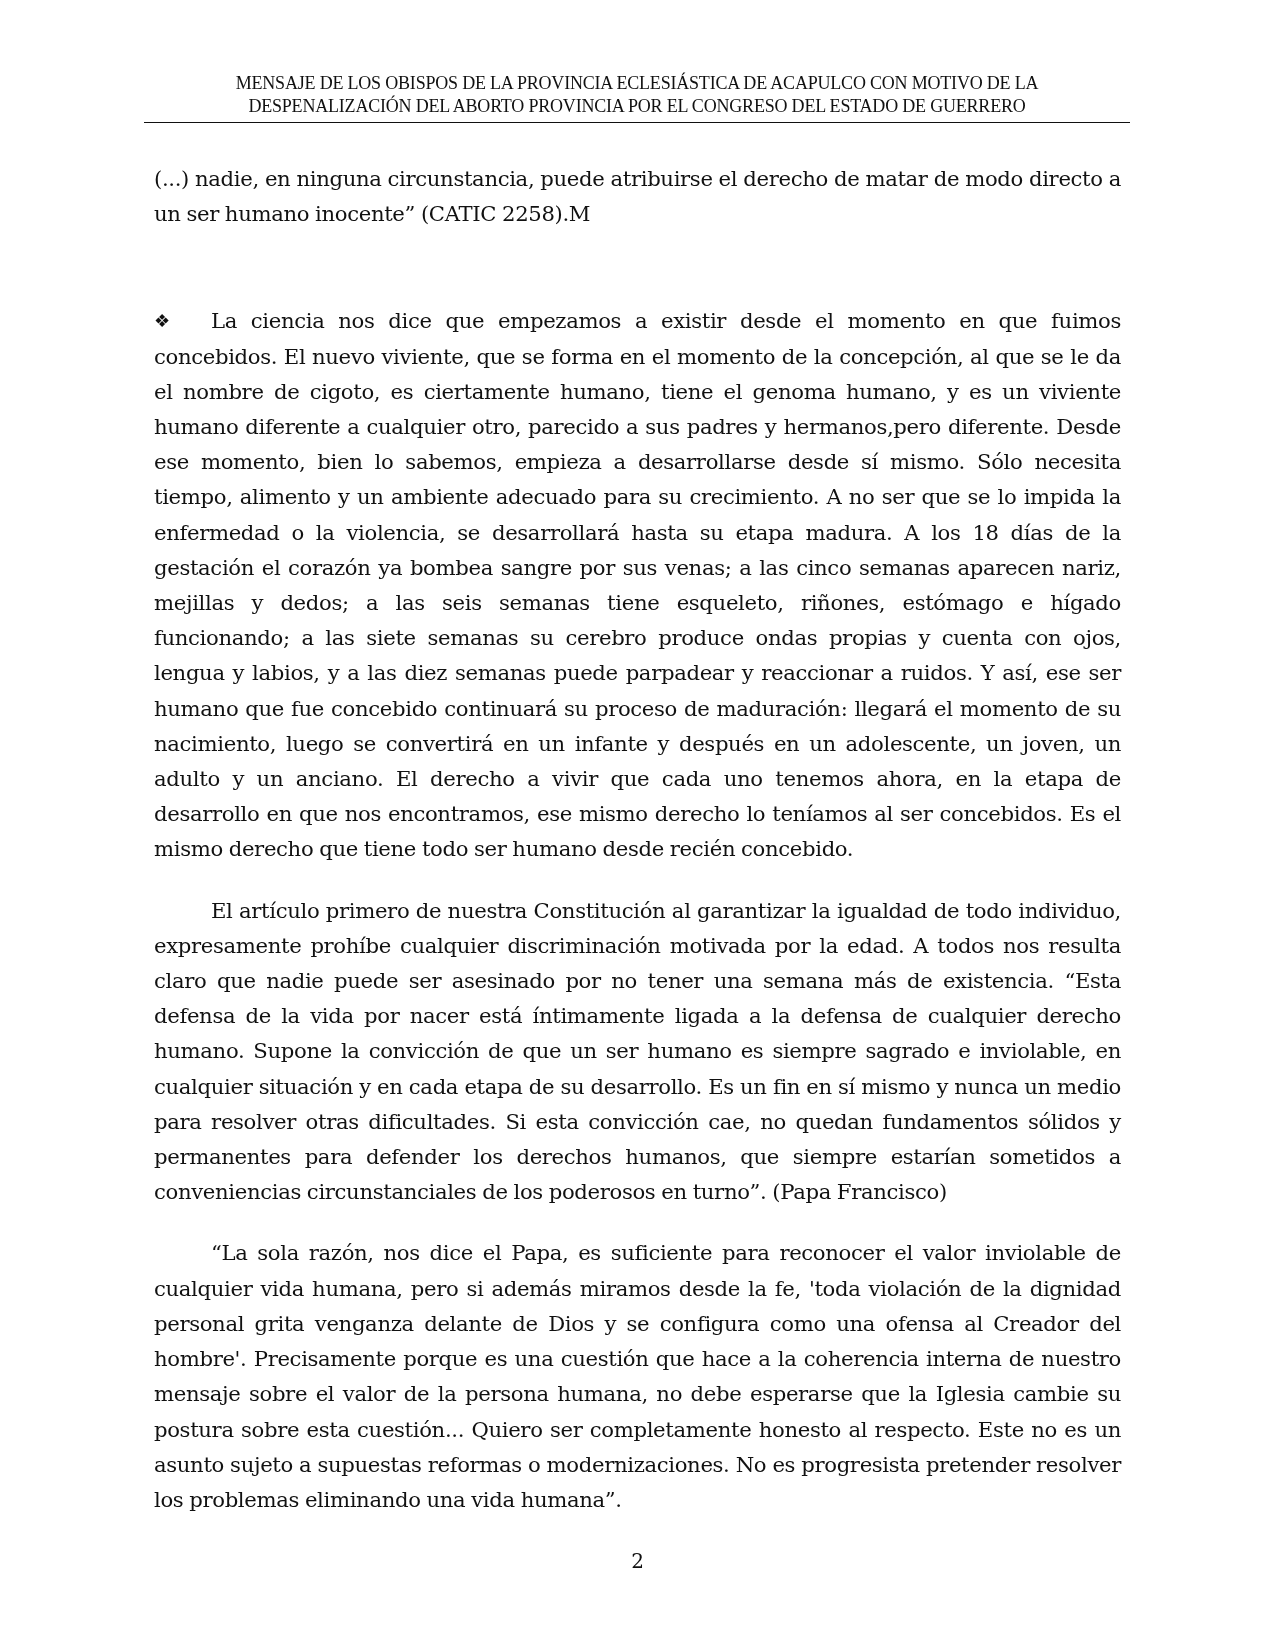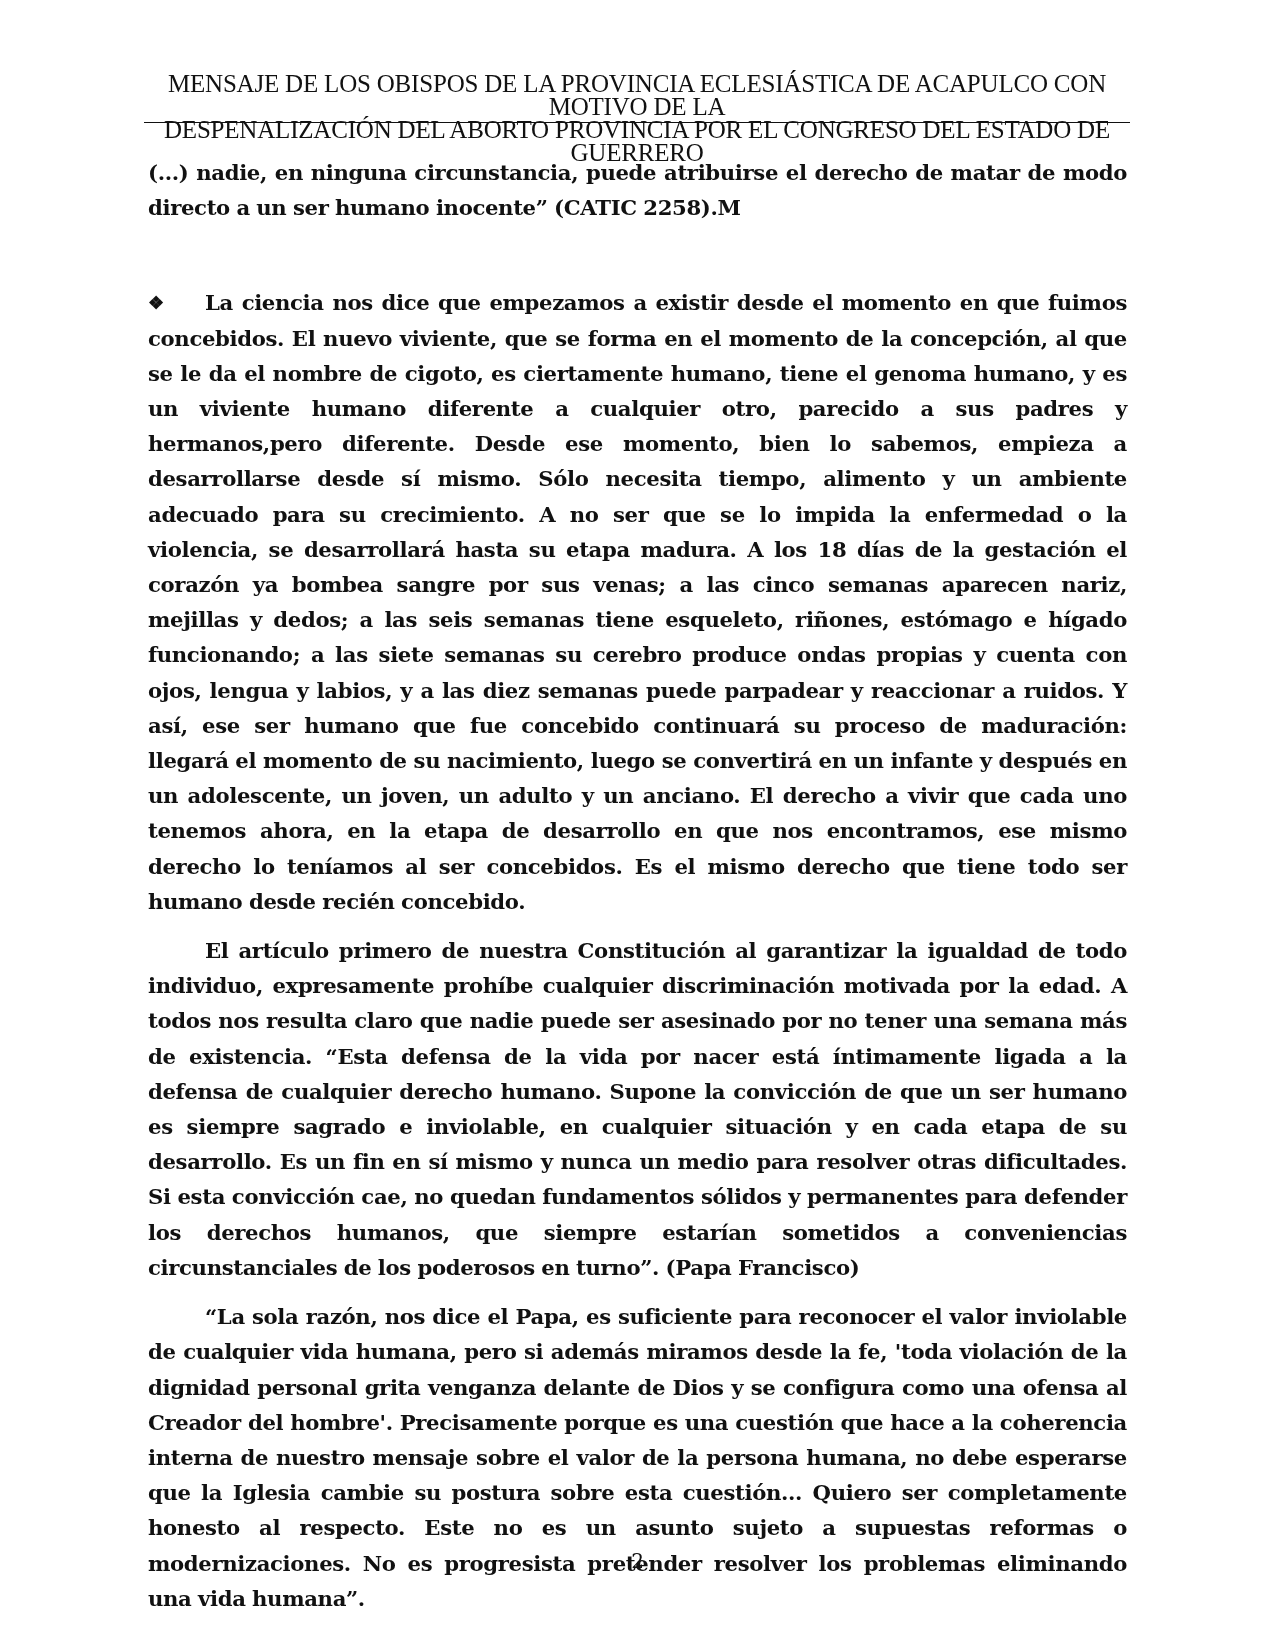--- a/index.html
+++ b/index.html
@@ -2,33 +2,33 @@
 <html><head>
 <meta charset="utf-8">
 <style>
   html, body { margin: 0; padding: 0; background: #ffffff; }
   body { width: 1275px; height: 1650px; position: relative; overflow: hidden; color: #111; }
   .page { position: absolute; left: 0; top: 0; width: 1275px; height: 1650px; }
   .header {
     position: absolute; left: 144px; top: 72px; width: 986px;
     text-align: center;
     font-family: "Liberation Serif", "DejaVu Serif", serif;
-    font-size: 25px; line-height: 23px; letter-spacing: -0.2px;
+    font-size: 18px; line-height: 23px; letter-spacing: -0.2px;
   }
   .header-rule {
     position: absolute; left: 144px; top: 122px; width: 986px; height: 0;
     border-top: 1.4px solid #111;
   }
   .body {
     position: absolute; left: 148px; top: 155px; width: 979px;
     font-family: "DejaVu Serif", "Liberation Serif", serif;
     font-size: 21.2px; line-height: 35.2px; letter-spacing: -0.35px;
     word-spacing: -0.5px;
   }
-  .body p { margin: 0; text-align: justify; text-align-last: left; font-weight: bold; }
+  .body p { margin: 6px; text-align: justify; text-align-last: left; }
   .p-quote { margin-bottom: 0; }
   .spacer-large { height: 60px; }
   .p-bullet { display: block; }
   .bullet-icon { display: inline-block; width: 57px; font-size: 18px; vertical-align: 1px; }
   .indent { text-indent: 57px; }
   .gap { height: 14px; }
   .page-number {
     position: absolute; left: 0; width: 1275px; top: 1549px;
     text-align: center;
     font-family: "DejaVu Serif", "Liberation Serif", serif;

